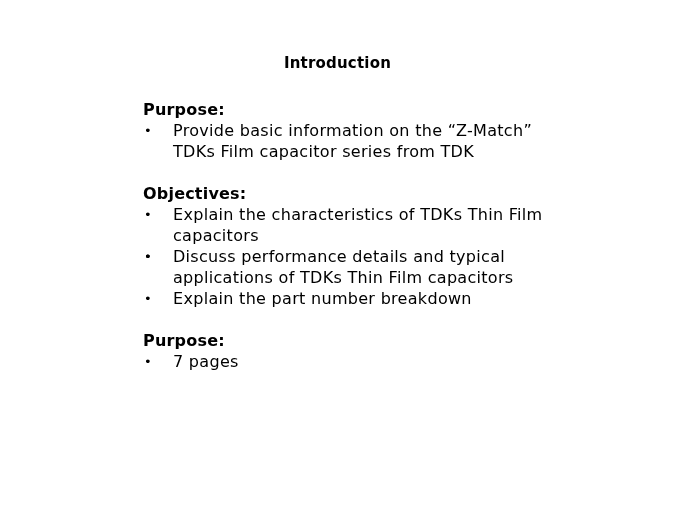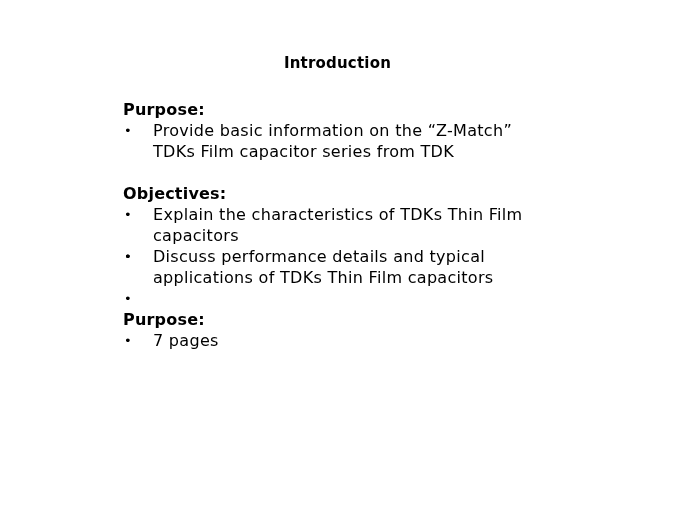--- a/index.html
+++ b/index.html
@@ -31,20 +31,21 @@
       position: absolute;
       left: 123px;
       top: 99px;
       width: 460px;
       font-size: 16px;
       line-height: 21px;
       letter-spacing: 0.3px;
     }
     .section {
       margin-bottom: 21px;
+      margin-left: 20px;
     }
     .section-heading {
       font-weight: bold;
       font-size: 16px;
       line-height: 21px;
       letter-spacing: 0.2px;
     }
     .bullet-list {
       list-style: none;
       margin: 0;
@@ -92,20 +93,21 @@
       </li>
       <li class="bullet-item">
         <span class="bullet-glyph">•</span>
       </li>
       <li class="bullet-item">
         <span class="bullet-glyph">•</span>
         <span class="bullet-text" style="width:400px">Discuss performance details and typical applications of TDKs Thin Film capacitors</span>
       </li>
       <li class="bullet-item">
         <span class="bullet-glyph">•</span>
+        <span class="bullet-text" style="width:400px">Explain the part number breakdown</span>
       </li>
     </ul>
   </div>
 
   <div class="section">
     <div class="section-heading">Purpose:</div>
     <ul class="bullet-list">
       <li class="bullet-item">
         <span class="bullet-glyph">•</span>
         <span class="bullet-text">7 pages</span>

